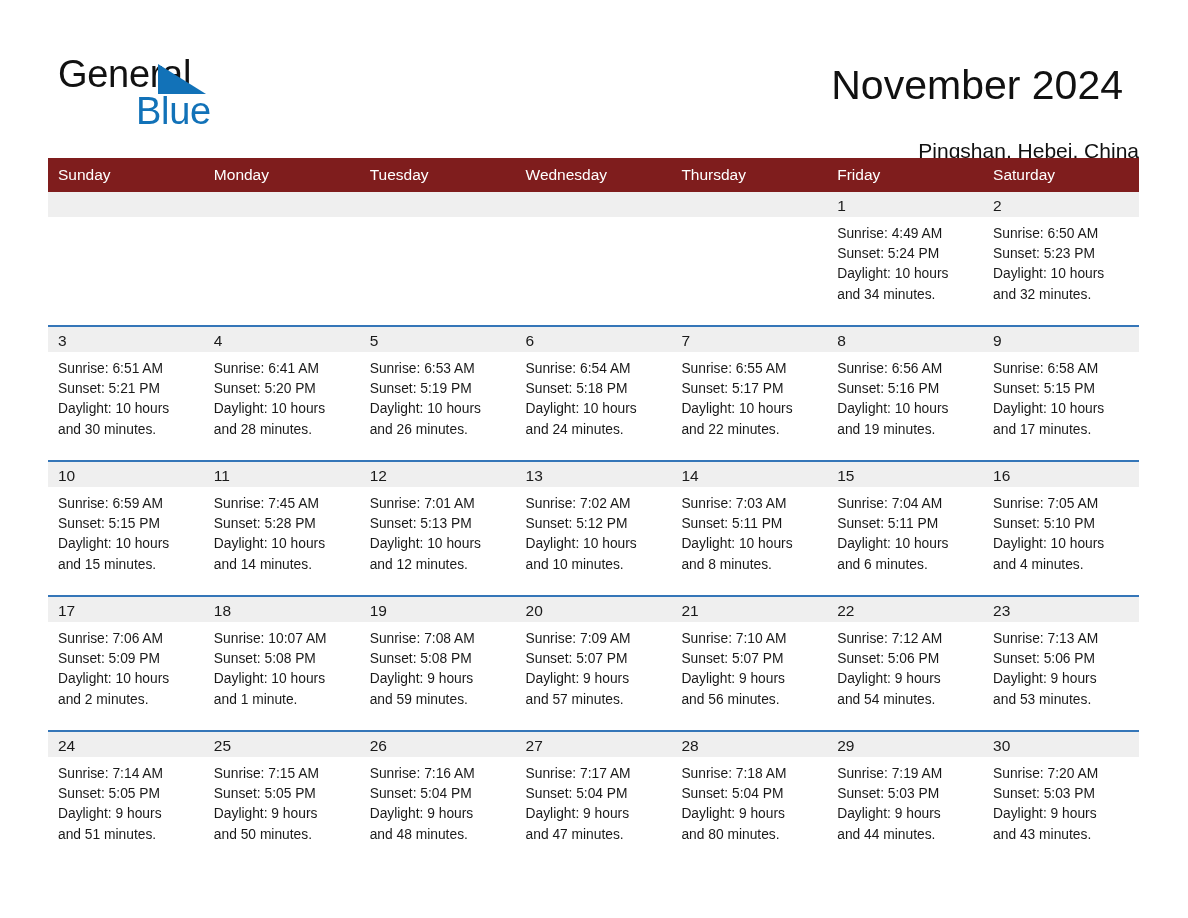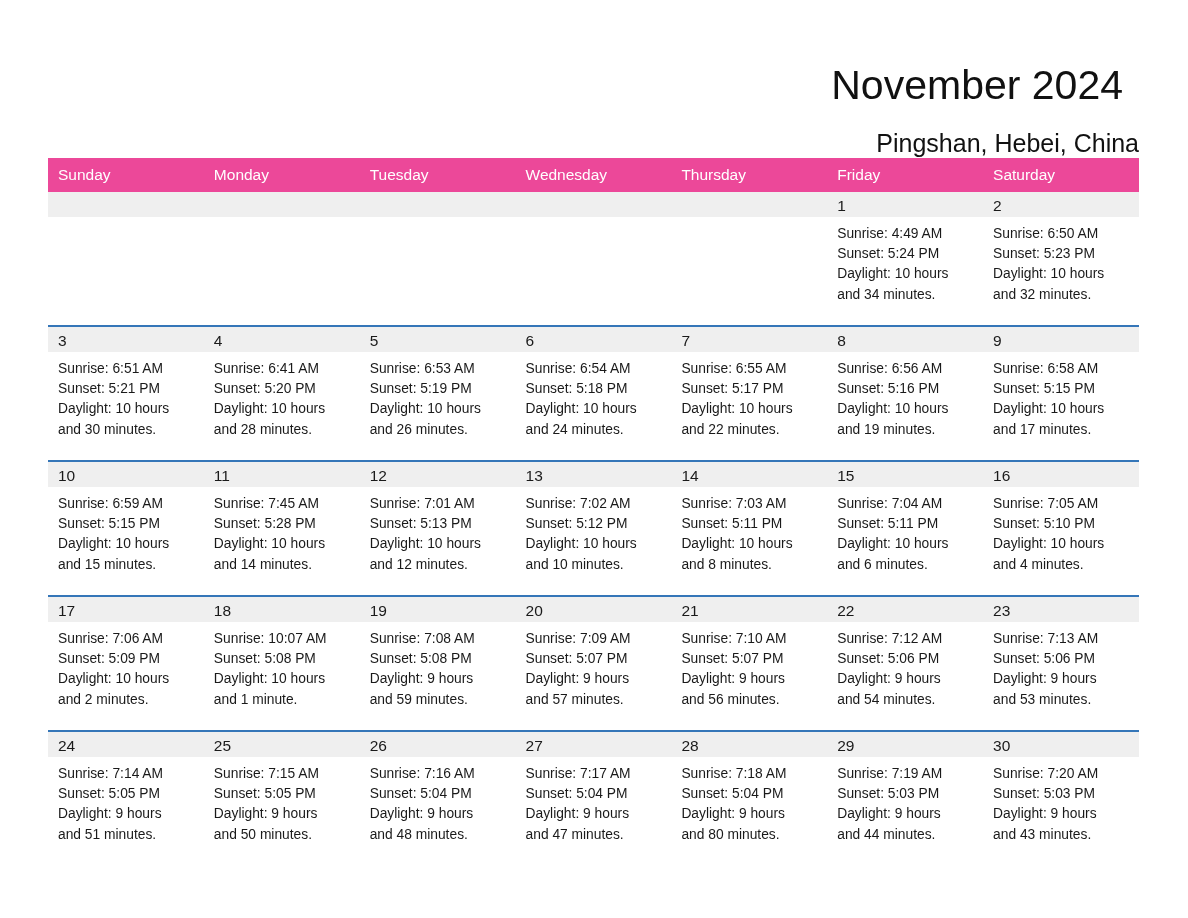--- a/index.html
+++ b/index.html
@@ -74,41 +74,41 @@
   }
   .month-title {
     font-size: 41px;
     line-height: 50px;
     color: #111111;
     font-weight: normal;
     margin: 16px;
     white-space: nowrap;
   }
   .location-title {
-    font-size: 25px;
+    font-size: 21px;
     line-height: 34px;
     color: #111111;
     font-weight: normal;
-    margin: 16px 0 0 0;
+    margin: 24px 0 0 0;
     white-space: nowrap;
   }
 
   
   .calendar {
     position: absolute;
     left: 48px;
     top: 158px;
     width: 1091px;
     border-collapse: collapse;
     table-layout: fixed;
   }
   .calendar col { width: 155.857px; }
 
   .weekday-row th {
-    background: #ec4899;
+    background: #7f1d1d;
     color: #ffffff;
     font-size: 15.5px;
     font-weight: normal;
     text-align: left;
     padding: 7px 0 7px 10px;
     height: 20px;
     vertical-align: middle;
     border: none;
   }
 
@@ -144,20 +144,25 @@
   }
   .empty .daynum-band { background: #efefef; }
 </style>
 </head>
 <body>
 
 <div class="page">
 
   <div class="header">
 
+    <div class="logo">
+      <span class="logo-general">General</span>
+      <span class="logo-triangle"></span>
+      <span class="logo-blue">Blue</span>
+    </div>
 
     <div class="title-block">
       <h1 class="month-title">November 2024</h1>
       <h2 class="location-title">Pingshan, Hebei, China</h2>
     </div>
 
   </div>
 
   <table class="calendar">
     <colgroup>

